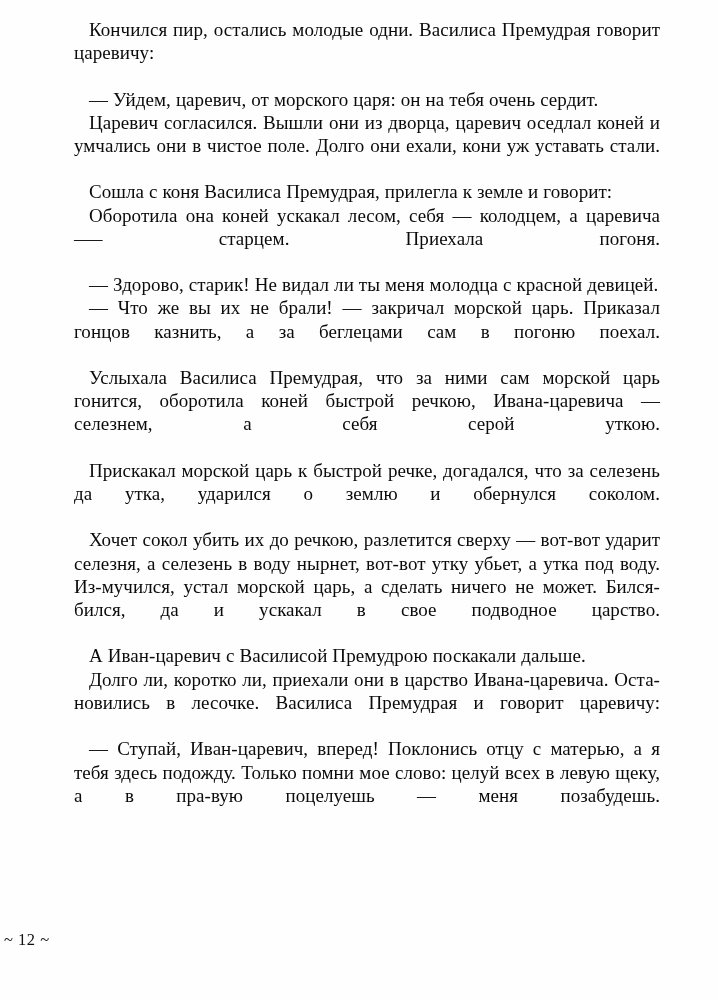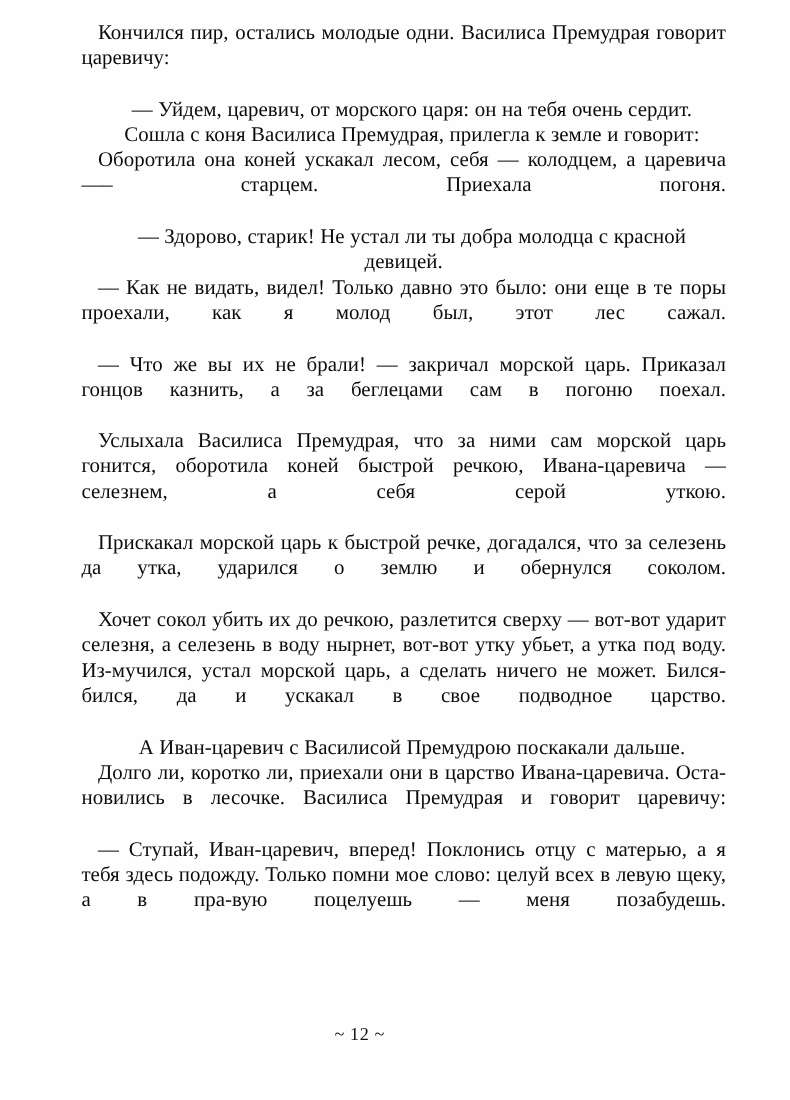--- a/index.html
+++ b/index.html
@@ -42,48 +42,47 @@
     -webkit-hyphens: manual;
   }
 
   
   .para:after {
     content: "";
     display: inline-block;
     width: 100%;
   }
   .para.nojustify {
-    text-align: center;
+    text-align: left;
   }
   .para.nojustify:after { display: none; }
 
   #page-number {
     position: absolute;
-    left: 16px;
+    left: 4px;
     top: 930px;
     width: 622px;
-    text-align: center;
     font-size: 16.5px;
     letter-spacing: 0.5px;
     color: #111111;
   }
 </style>
 </head>
 <body>
 
 <div id="page">
 
   <div id="text-body">
 
     <p class="para">Кончился пир, остались молодые одни. Василиса Премудрая говорит царевичу:</p>
     <p class="para nojustify">— Уйдем, царевич, от морского царя: он на тебя очень сердит.</p>
+    <p class="para">Царевич согласился. Вышли они из дворца, царевич оседлал коней и умчались они в чистое поле. Долго они ехали, кони уж уставать стали.</p>
     <p class="para nojustify">Сошла с коня Василиса Премудрая, прилегла к земле и говорит:</p>
     <p class="para">Оборотила она коней ускакал лесом, себя — колодцем, а царевича —– старцем. Приехала погоня.</p>
-    <p class="para nojustify">— Здорово, старик! Не устал ли ты добра молодца с красной девицей.</p>
-    <p class="para">— Как не видать, видел! Только давно это было: они еще в те поры проехали, как я молод был, этот лес сажал.</p>
+    <p class="para nojustify">— Здорово, старик! Не видал ли ты меня молодца с красной девицей.</p>
     <p class="para">— Что же вы их не брали! — закричал морской царь. Приказал гонцов казнить, а за беглецами сам в погоню поехал.</p>
     <p class="para">Услыхала Василиса Премудрая, что за ними сам морской царь гонится, оборотила коней быстрой речкою, Ивана-царевича — селезнем, а себя серой уткою.</p>
     <p class="para">Прискакал морской царь к быстрой речке, догадался, что за селезень да утка, ударился о землю и обернулся соколом.</p>
     <p class="para">Хочет сокол убить их до речкою, разлетится сверху — вот-вот ударит селезня, а селезень в воду нырнет, вот-вот утку убьет, а утка под воду. Из-мучился, устал морской царь, а сделать ничего не может. Бился-бился, да и ускакал в свое подводное царство.</p>
     <p class="para nojustify">А Иван-царевич с Василисой Премудрою поскакали дальше.</p>
     <p class="para">Долго ли, коротко ли, приехали они в царство Ивана-царевича. Оста-новились в лесочке. Василиса Премудрая и говорит царевичу:</p>
     <p class="para">— Ступай, Иван-царевич, вперед! Поклонись отцу с матерью, а я тебя здесь подожду. Только помни мое слово: целуй всех в левую щеку, а в пра-вую поцелуешь — меня позабудешь.</p>
 
   </div>
 

